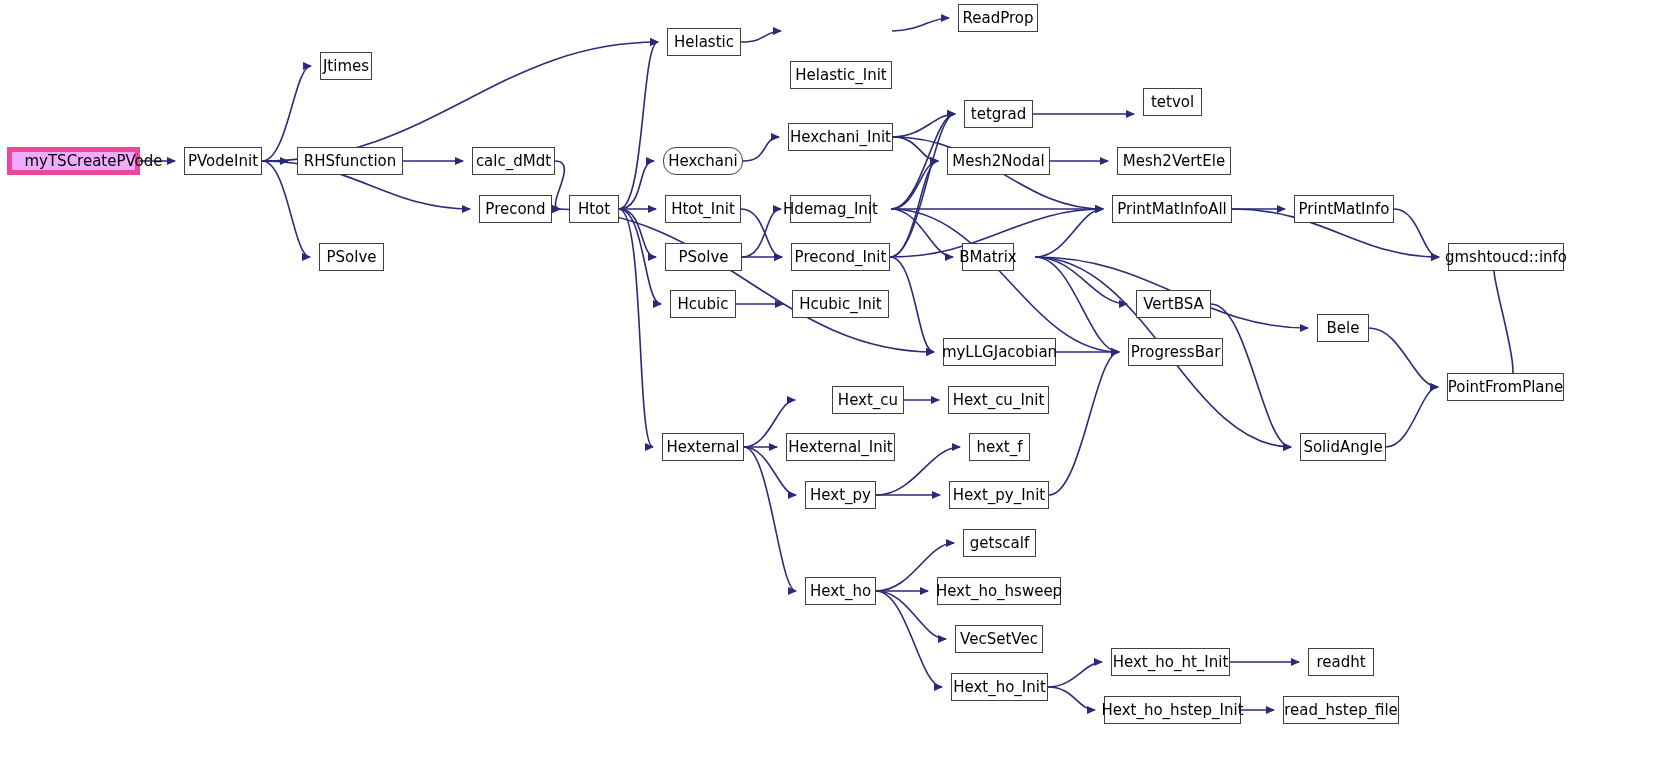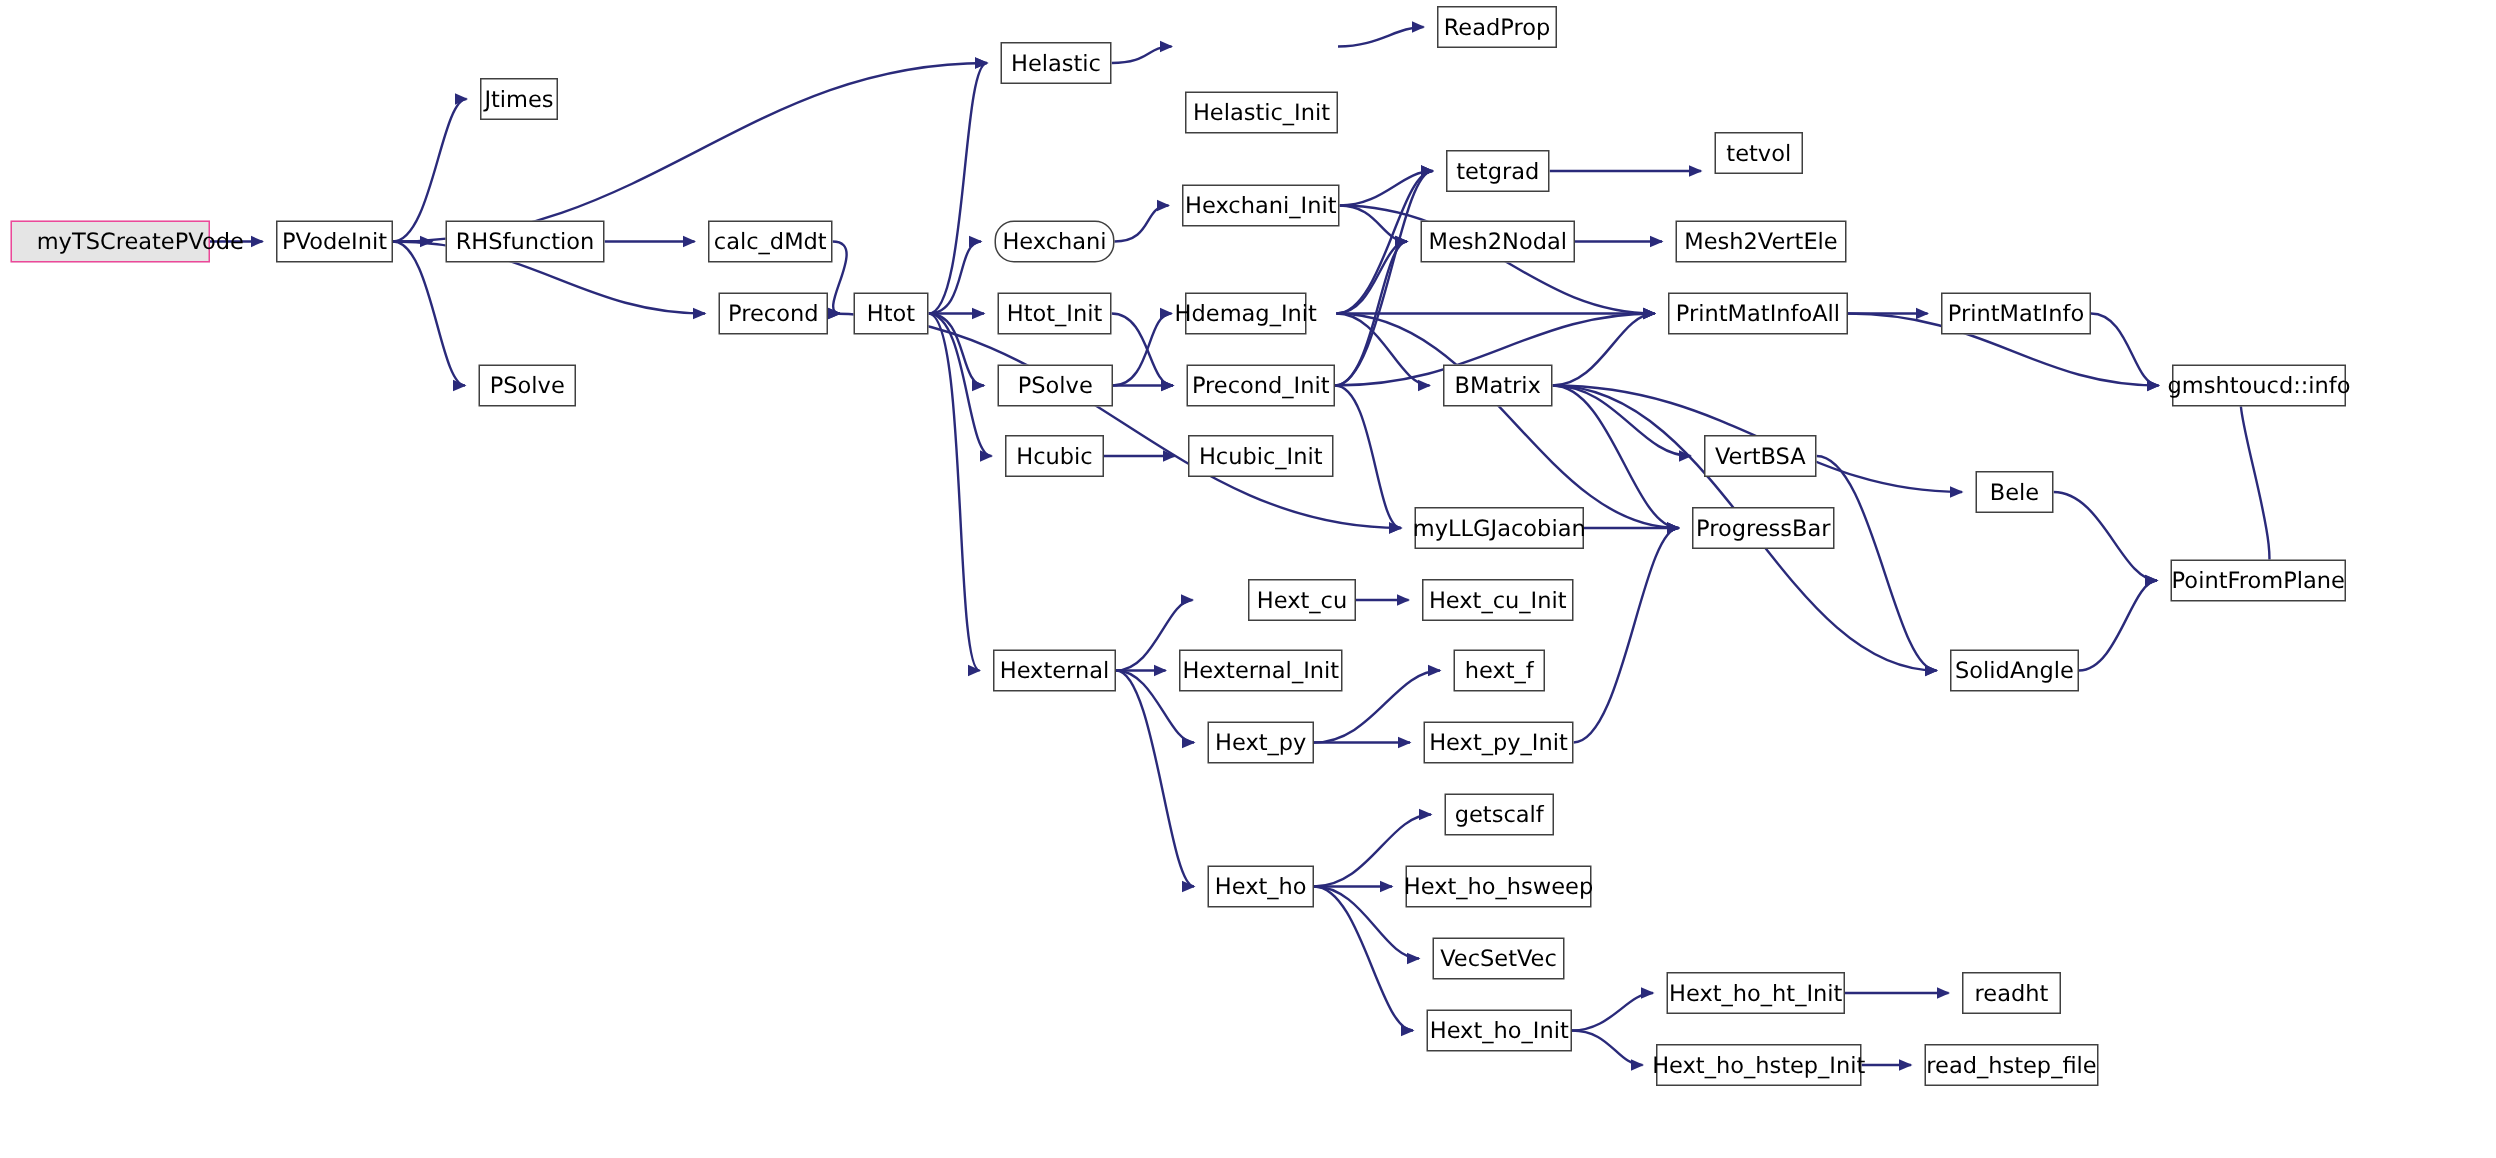--- a/index.html
+++ b/index.html
@@ -20,22 +20,22 @@
     font-size:15px;
     line-height:1;
     display:flex;
     align-items:center;
     justify-content:center;
     white-space:nowrap;
     height:28px;
     z-index:5;
   }
   .node.root{
-    background:#e5e5e5;
-    border:1px solid #ec4899;
+    background:#f0abfc;
+    border:5px solid #ec4899;
     padding-left:40px;
   }
   .node .lbl{pointer-events:none;}
 </style>
 </head>
 <body>
 
 <div id="canvas">
   <svg id="edges" viewBox="0 0 1664 772" xmlns="http://www.w3.org/2000/svg">
     <defs>
@@ -184,21 +184,21 @@
       </div>
       <div class="node" style="left: 958px; top: 4px; width: 80px;">
         <span class="lbl">ReadProp</span>
       </div>
       <div class="node" style="left: 964px; top: 100px; width: 69px;">
         <span class="lbl">tetgrad</span>
       </div>
       <div class="node" style="left: 947px; top: 147px; width: 103px;">
         <span class="lbl">Mesh2Nodal</span>
       </div>
-      <div class="node" style="left: 962px; top: 243px; width: 73px;">
+      <div class="node" style="left: 962px; top: 243px; width: 52px;">
         <span class="lbl">BMatrix</span>
       </div>
       <div class="node" style="left: 943px; top: 338px; width: 113px;">
         <span class="lbl">myLLGJacobian</span>
       </div>
       <div class="node" style="left: 948px; top: 386px; width: 101px;">
         <span class="lbl">Hext_cu_Init</span>
       </div>
       <div class="node" style="left: 969px; top: 433px; width: 61px;">
         <span class="lbl">hext_f</span>

